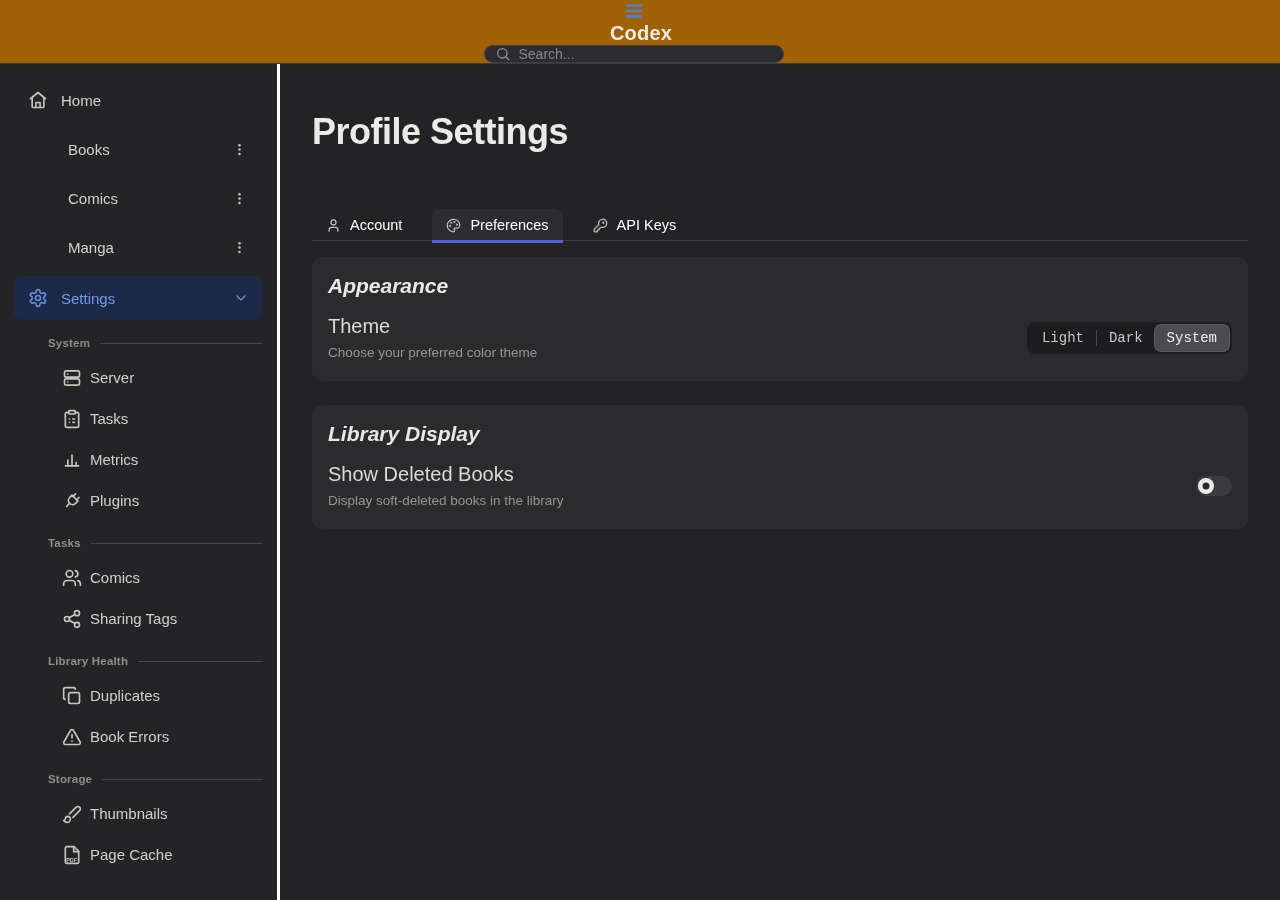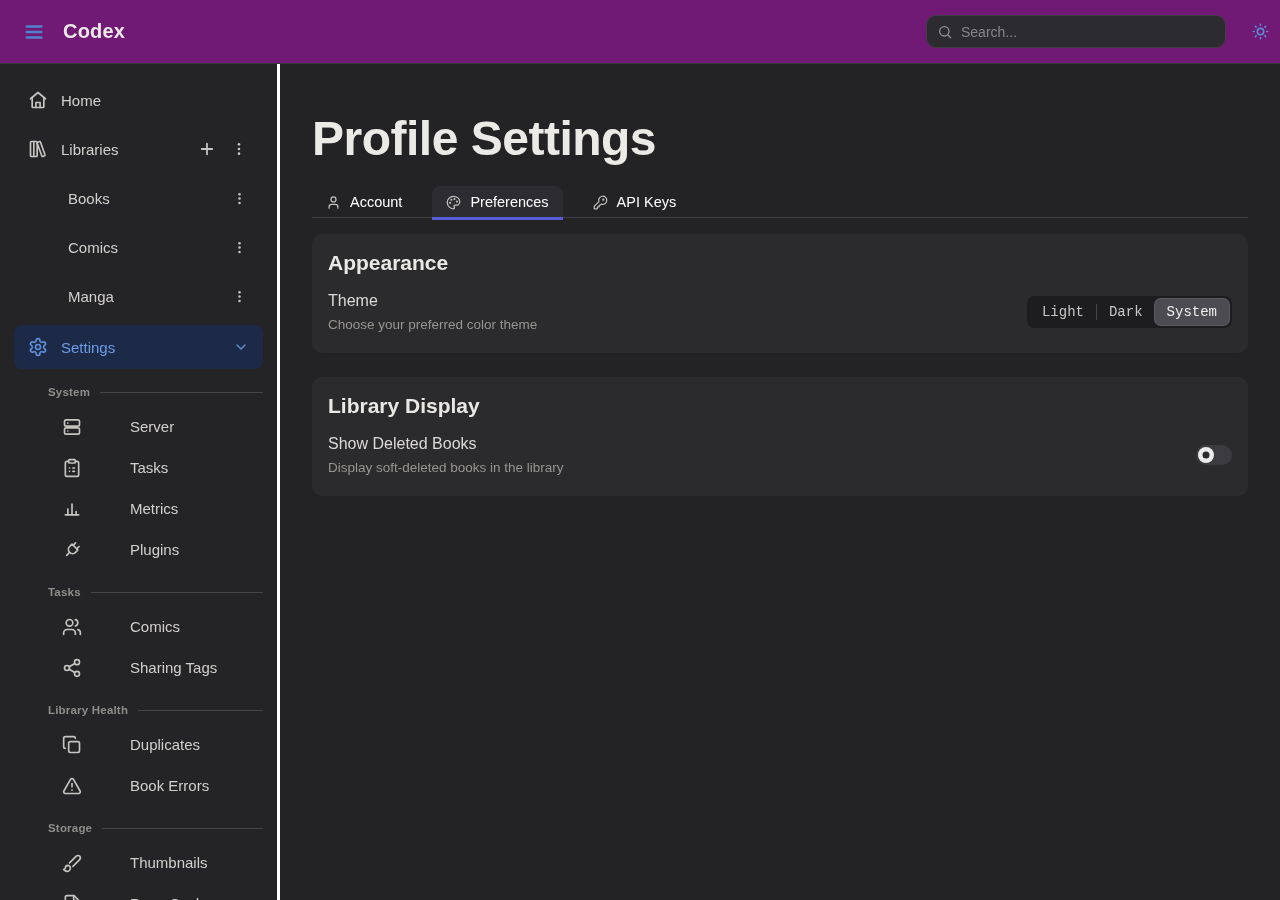--- a/index.html
+++ b/index.html
@@ -5,22 +5,22 @@
   * { margin:0; padding:0; box-sizing:border-box; }
   html,body { width:1280px; height:900px; overflow:hidden; }
   body {
     font-family:"Liberation Sans","DejaVu Sans",sans-serif;
     background:#232325; color:#d6d4d1;
   }
   svg.ic { display:block; }
 
   
   .topbar {
-    height:64px; background:#701a75; border-bottom:1px solid #39393f;
-    display:flex; align-items:center; padding:0 5px 0 20px;
+    height:64px; background:#a16207; border-bottom:1px solid #39393f;
+    display:flex; align-items:center; padding:0 33px 0 20px;flex-direction:column;
   }
   .menu-btn { width:28px; height:28px; display:flex; align-items:center; justify-content:center;
     background:none; border:none; color:#4f83c9; cursor:pointer; }
   .brand { font-size:20px; font-weight:700; color:#eceae7; margin-left:15px; letter-spacing:.2px; }
   .topbar-spacer { flex:1; }
   .search-box {
     width:300px; height:33px; background:#2c2c30; border:1px solid #3f3f45; border-radius:10px;
     display:flex; align-items:center; padding:0 10px; color:#8f8f96;
   }
   .search-box input {
@@ -52,42 +52,42 @@
   .nav-sub { padding-left:54px;text-align:right; }
   .nav-item.active {
     background:#1d2a47; color:#6b9ce8; height:44px; align-items:center;
   }
   .nav-item.active .ic { color:#5e8fd8; }
   .section-header {
     height:28px; margin-top:8px; display:flex; align-items:center; padding:0 0 0 34px;
     color:#8f8d89; font-size:11.5px; font-weight:700; letter-spacing:.2px;
   }
   .section-header .rule { flex:1; height:1px; background:#44444a; margin-left:10px; }
-  .nav-item.section-item { height:41px; margin-bottom:0; padding-left:48px; font-size:15px;gap:40px; }
+  .nav-item.section-item { height:41px; margin-bottom:0; padding-left:48px; font-size:15px; }
   .nav-item.section-item .nav-label { margin-left:8px; }
 
   
-  .page-title { font-size:48px; font-weight:700; color:#eceae7; margin-bottom:20px; letter-spacing:-.5px; }
+  .page-title { font-size:36px; font-weight:700; color:#eceae7; margin-bottom:56px; letter-spacing:-.5px; }
 
   .tabs { display:flex; gap:16px; border-bottom:1px solid #3e3e44; }
   .tab {
     display:flex; align-items:center; gap:9px; padding:8px 14px 7px 14px;
     font-size:14.5px; color:#ffffff; cursor:pointer; border-radius:8px 8px 0 0;
     border:none; background:none; font-family:inherit;
   }
   .tab .ic { color:#c2c0bd; }
   .tab.active { background:#2d2d31; box-shadow:0 3px 0 0 #565ed8; }
 
   .card {
     background:#2b2b2d; border-radius:10px; margin-top:16px; padding:17px 16px 21px 16px;
   }
   .card + .card { margin-top:24px; }
-  .card-title { font-size:21px; font-weight:700; color:#eae8e5; margin-bottom:17px; }
+  .card-title { font-size:21px; font-weight:700; color:#eae8e5; margin-bottom:17px;font-style:italic; }
   .setting-row { display:flex; align-items:center; justify-content:space-between; }
-  .setting-label { font-size:16px; color:#dcdad7; }
+  .setting-label { font-size:20px; color:#dcdad7; }
   .setting-desc { font-size:13.5px; color:#97958f; margin-top:7px; }
 
   
   .segmented {
     display:flex; align-items:center; background:#1d1d20; border-radius:8px; padding:3px;
   }
   .segment {
     border:none; background:none; color:#c9c7c4; font-size:14px; padding:5px 12px;
     cursor:pointer; border-radius:6px; font-family:Liberation Mono, monospace;
   }
@@ -139,42 +139,20 @@
 
     <div class="nav-item">
       <svg class="ic" width="20" height="20" viewBox="0 0 24 24" fill="none" stroke="currentColor" stroke-width="2" stroke-linecap="round" stroke-linejoin="round">
           <path d="M3 10.5 12 3l9 7.5"></path>
           <path d="M5 9v11a1 1 0 0 0 1 1h12a1 1 0 0 0 1-1V9"></path>
           <path d="M9.5 21v-6h5v6"></path>
         </svg>
       <span class="nav-label">Home</span>
     </div>
 
-    <div class="nav-item">
-      <svg class="ic" width="20" height="20" viewBox="0 0 24 24" fill="none" stroke="currentColor" stroke-width="2" stroke-linecap="round" stroke-linejoin="round">
-          <rect x="3" y="3" width="8" height="18" rx="1"></rect>
-          <path d="M7 3v18"></path>
-          <path d="M20.4 18.9c.2.5-.1 1.1-.6 1.3l-1.9.7c-.5.2-1.1-.1-1.3-.6L11.1 5.1c-.2-.5.1-1.1.6-1.3l1.9-.7c.5-.2 1.1.1 1.3.6Z"></path>
-        </svg>
-      <span class="nav-label">Libraries</span>
-      <span class="nav-actions">
-        <button class="icon-btn">
-          <svg class="ic" width="18" height="18" viewBox="0 0 24 24" fill="none" stroke="currentColor" stroke-width="2.4" stroke-linecap="round">
-              <path d="M12 5v14M5 12h14"></path>
-            </svg>
-        </button>
-        <button class="icon-btn">
-          <svg class="ic" width="16" height="16" viewBox="0 0 24 24" fill="currentColor">
-              <circle cx="12" cy="5" r="2"></circle>
-              <circle cx="12" cy="12" r="2"></circle>
-              <circle cx="12" cy="19" r="2"></circle>
-            </svg>
-        </button>
-      </span>
-    </div>
 
     <div class="nav-item nav-sub">
       <span>Books</span>
       <span class="nav-actions">
         <button class="icon-btn">
           <svg class="ic" width="15" height="15" viewBox="0 0 24 24" fill="currentColor">
               <circle cx="12" cy="5" r="2"></circle>
               <circle cx="12" cy="12" r="2"></circle>
               <circle cx="12" cy="19" r="2"></circle>
             </svg>

